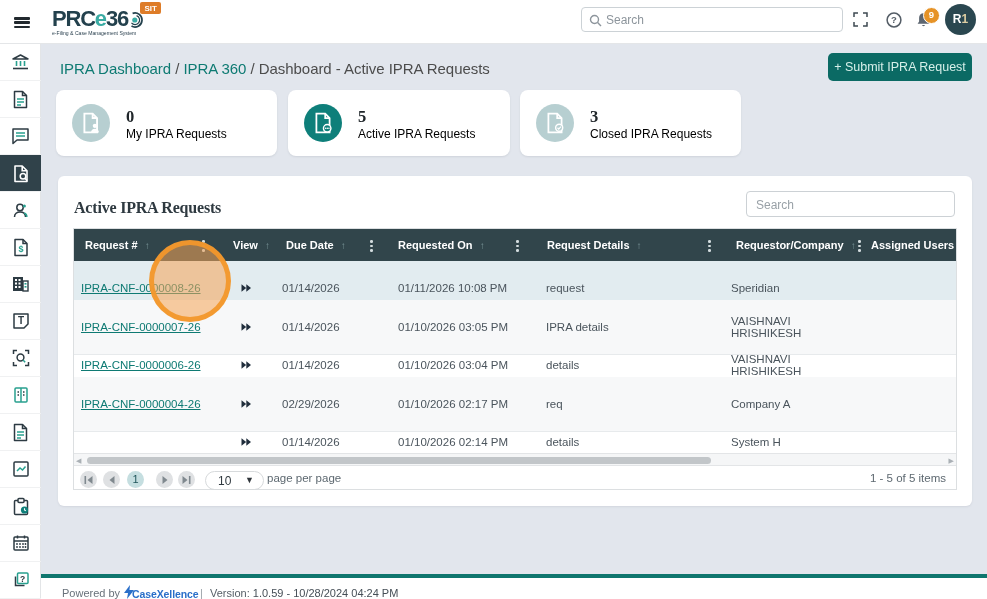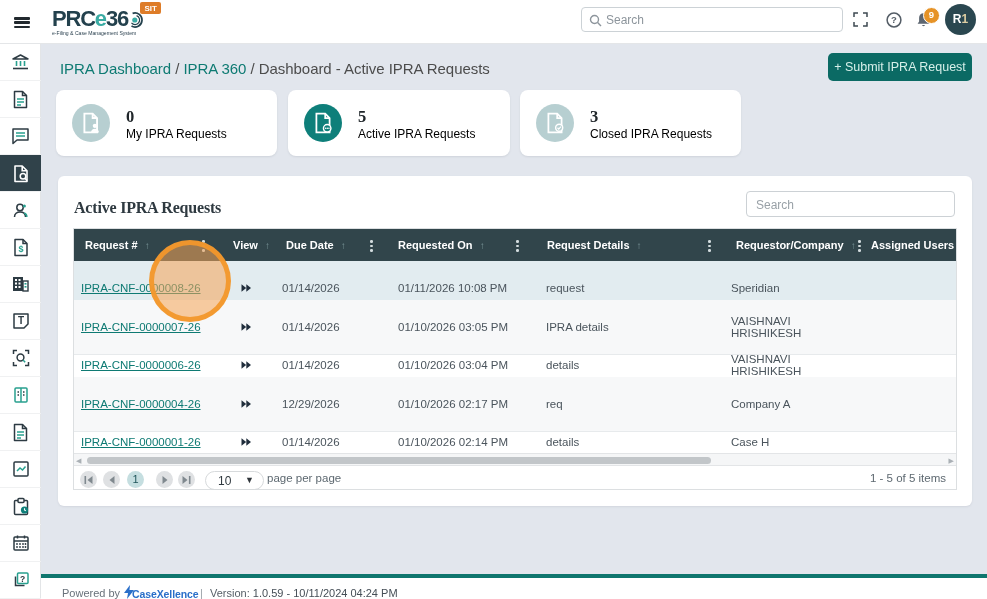--- a/index.html
+++ b/index.html
@@ -384,39 +384,36 @@
     <div class="grow ralt" style="top:147.8px">
       <span class="cell" style="left:7px">
           <a>IPRA-CNF-0000004-26</a>
         </span>
       <span class="cell" style="left:167px">
           <svg width="11" height="8" viewBox="0 0 11 8">
             <path d="M0.5 0.3 L5.2 4 L0.5 7.7 Z" fill="#202e3c"></path>
             <path d="M5.3 0.3 L10 4 L5.3 7.7 Z" fill="#202e3c"></path>
           </svg>
         </span>
-      <span class="cell" style="left:208px">12/29/2026</span>
+      <span class="cell" style="left:208px">02/29/2026</span>
       <span class="cell" style="left:324px">01/10/2026 02:17 PM</span>
       <span class="cell" style="left:472px">req</span>
       <span class="cell" style="left:657px">Company A</span>
     </div>
     <div class="grow" style="top:186.4px">
-      <span class="cell" style="left:7px">
-          <a>IPRA-CNF-0000001-26</a>
-        </span>
       <span class="cell" style="left:167px">
           <svg width="11" height="8" viewBox="0 0 11 8">
             <path d="M0.5 0.3 L5.2 4 L0.5 7.7 Z" fill="#202e3c"></path>
             <path d="M5.3 0.3 L10 4 L5.3 7.7 Z" fill="#202e3c"></path>
           </svg>
         </span>
       <span class="cell" style="left:208px">01/14/2026</span>
       <span class="cell" style="left:324px">01/10/2026 02:14 PM</span>
       <span class="cell" style="left:472px">details</span>
-      <span class="cell" style="left:657px">Case H</span>
+      <span class="cell" style="left:657px">System H</span>
     </div>
   <div id="hscroll">
         <span style="position:absolute;left:2px;top:2.5px;font-size:7px;color:#aab0b5">◀</span>
         <span style="position:absolute;right:2px;top:2.5px;font-size:7px;color:#aab0b5">▶</span>
         <div id="hthumb"></div>
       </div>
   <div id="pager">
     <div class="pbtn" style="left:6px"><svg width="9" height="8" viewBox="0 0 9 8" style="margin-top:4.5px">
             <rect x="0.5" y="0" width="1.6" height="8" fill="#80898f"></rect>
             <path d="M8.5 0 L3.5 4 L8.5 8 Z" fill="#80898f"></path>
@@ -442,16 +439,16 @@
   </div>
 </div>
 
 <div id="footer">
   <span style="position:absolute;left:21px;top:9px">Powered by</span>
   <svg style="position:absolute;left:82px;top:7px" width="12" height="14" viewBox="0 0 12 14">
       <path d="M7 0 L1 8 H5 L4 14 L11 5 H6.5 Z" fill="#2a6fc9"></path>
     </svg>
   <span style="position:absolute;left:91px;top:9.5px;color:#2a6fc9;font-weight:bold;font-size:10.5px;letter-spacing:-0.1px">CaseXellence</span>
   <span style="position:absolute;left:159px;top:9px;color:#9aa2a8">|</span>
-  <span style="position:absolute;left:169px;top:9px;color:#555e66">Version: <span style="color:#454e56">1.0.59 - 10/11/2024 04:24 PM</span></span>
+  <span style="position:absolute;left:169px;top:9px;color:#555e66">Version: <span style="color:#454e56">1.0.59 - 10/28/2024 04:24 PM</span></span>
 </div>
 
 <div id="clickring"></div>
 
 </body></html>

